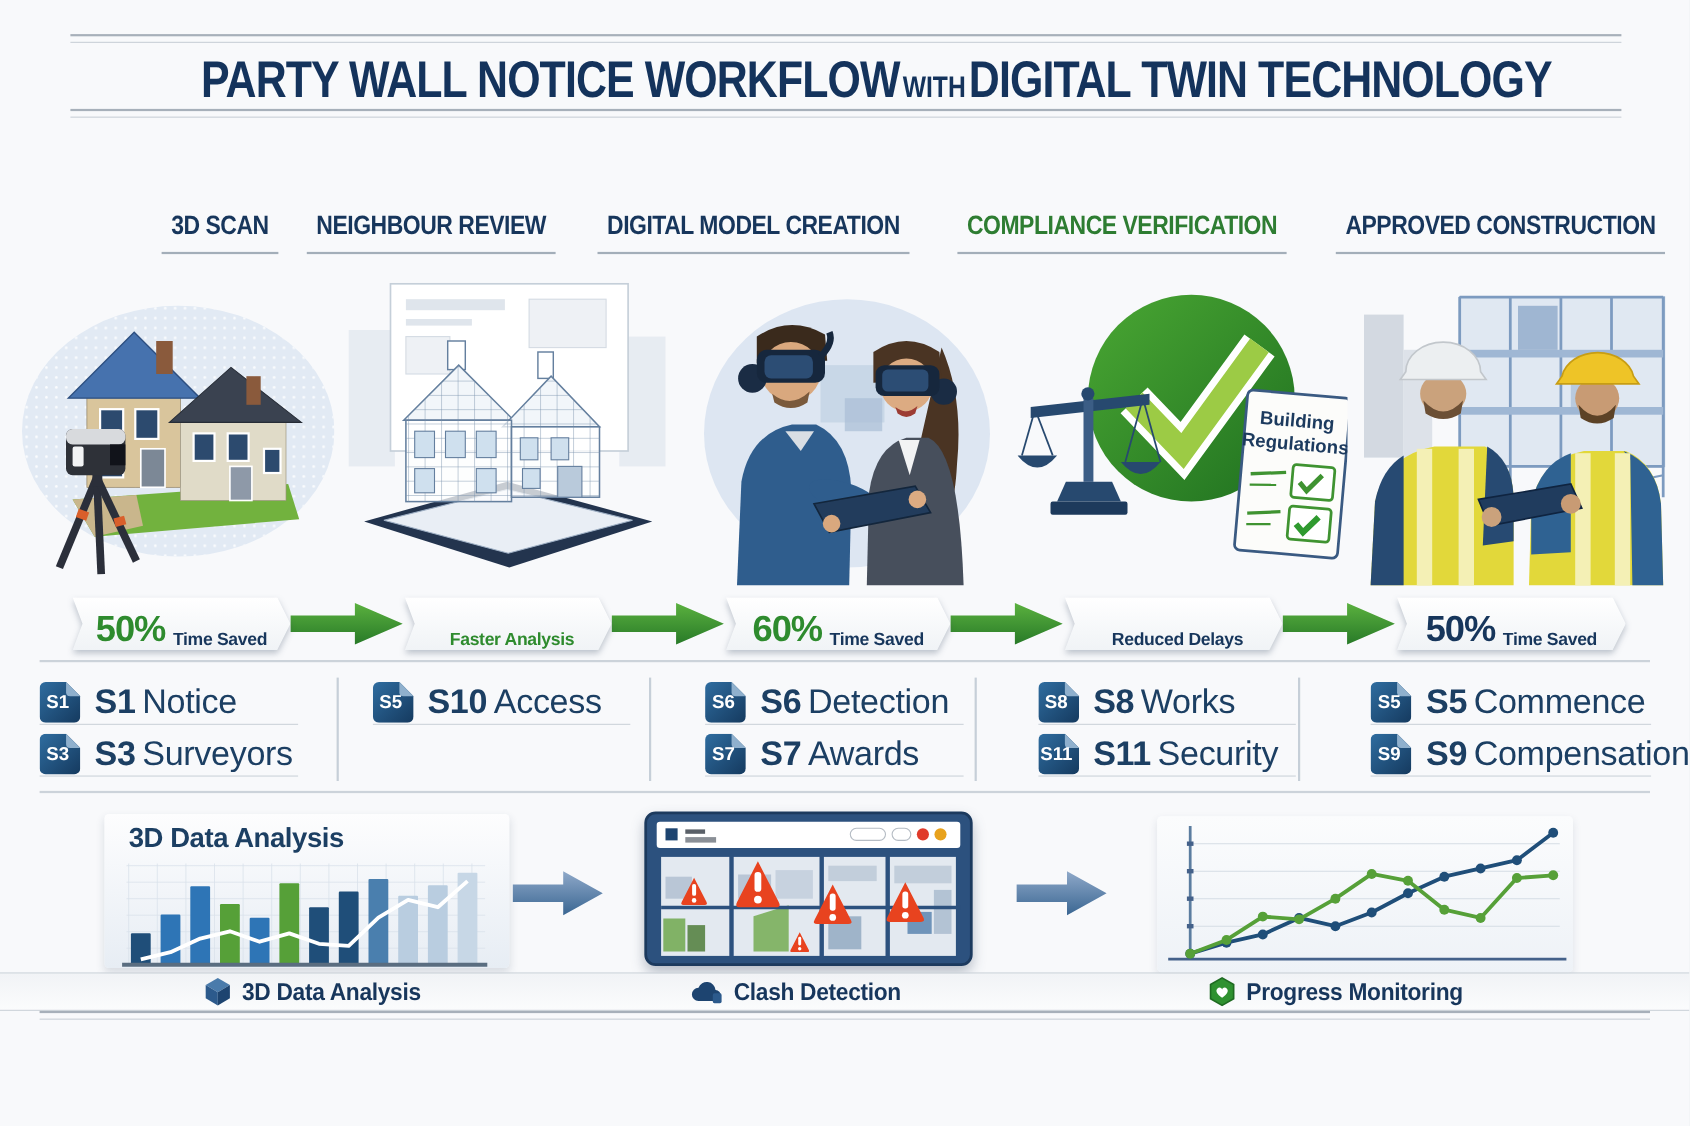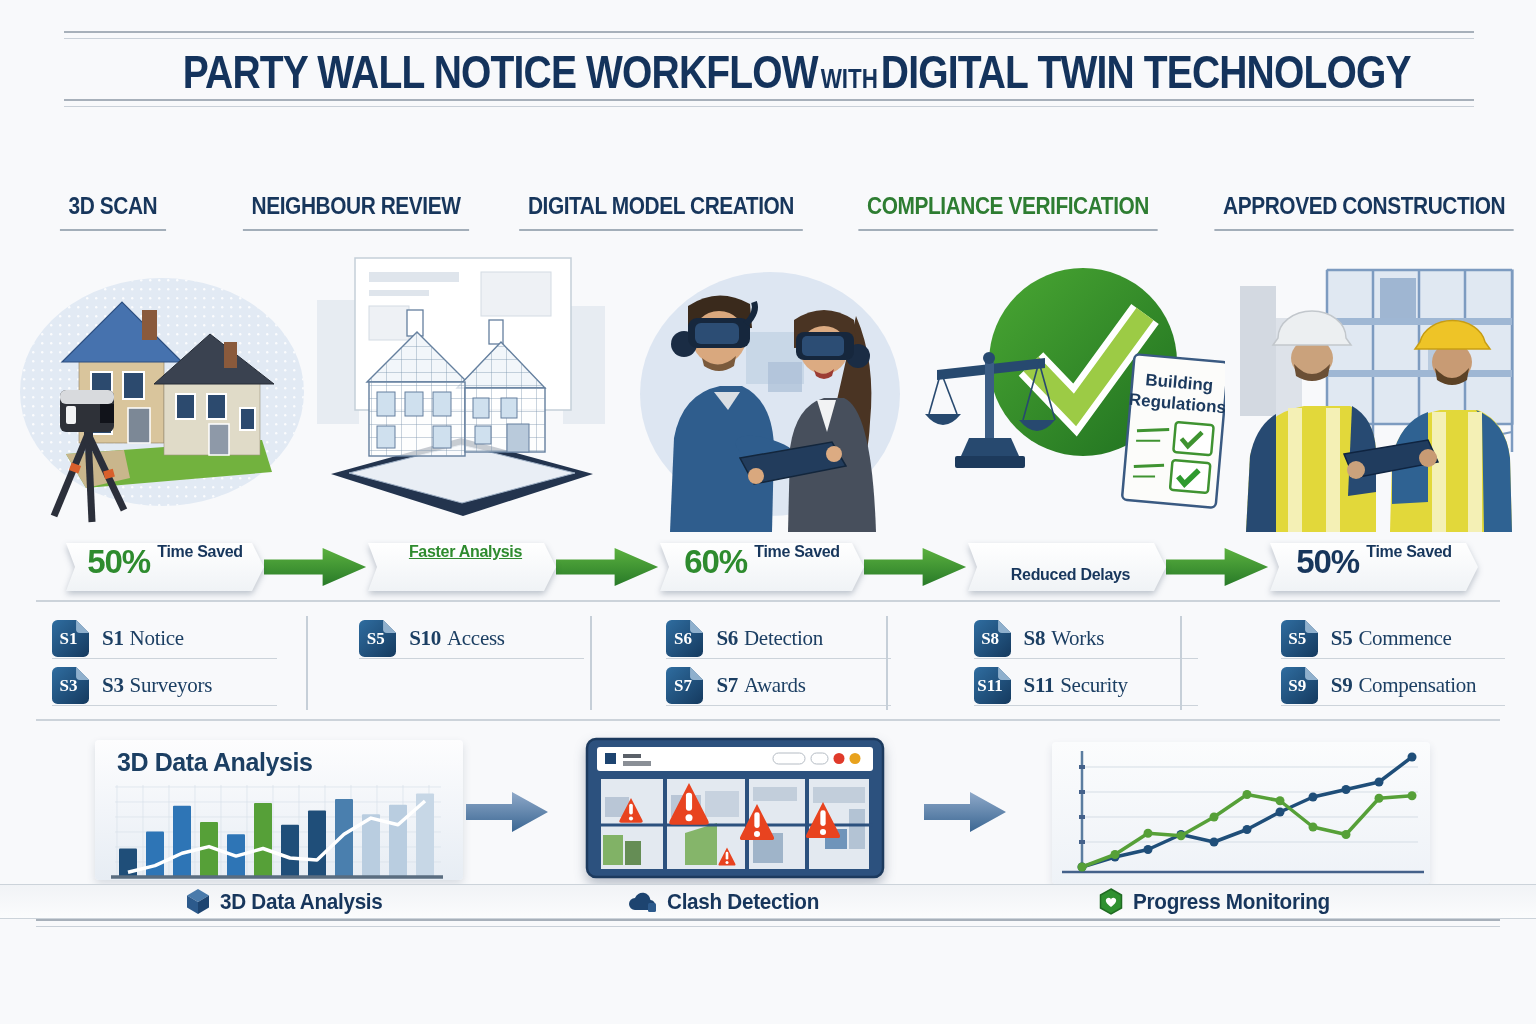--- a/index.html
+++ b/index.html
@@ -6,46 +6,46 @@
   .page{position:relative;width:1536px;height:1024px;background:#f8f9fb;overflow:hidden;
         font-family:"Liberation Sans",sans-serif;color:#17365c;}
   .hr-pair{position:absolute;left:64px;right:62px;height:5px;
            border-top:2px solid #a7b0ba;border-bottom:1px solid #c9d0d8;}
   .title-wrap{position:absolute;top:44px;left:0;right:0;text-align:right;white-space:nowrap;}
   .title-inner{display:inline-block;transform:scaleX(.83);transform-origin:center;
                font-weight:bold;color:#14335c;letter-spacing:-1px;}
   .t-big{font-size:47px;}
   .t-small{font-size:27px;letter-spacing:0;}
   .stage-row{position:absolute;top:192px;left:0;right:0;display:flex;}
-  .stage-col{flex:1;text-align:center;margin-left:12px;}
+  .stage-col{flex:1;text-align:right;}
   .stage-title{display:inline-block;transform:scaleX(.87);transform-origin:center;
                font-size:24px;font-weight:bold;color:#17365c;letter-spacing:-.5px;
                padding:0 10px 9px;border-bottom:2px solid #a3aeb9;white-space:nowrap;}
   .illo-row{position:absolute;top:238px;left:0;right:0;height:302px;display:flex;}
   .illo-col{flex:1;display:flex;justify-content:center;align-items:flex-start;}
   .banner-row{position:absolute;top:541px;left:66px;right:66px;height:52px;
               display:flex;align-items:center;justify-content:space-between;}
   .ribbon-wrap{flex:none;filter:drop-shadow(0 3px 3px rgba(30,50,80,.28));}
   .ribbon{height:48px;background:linear-gradient(#ffffff,#f0f3f6);display:flex;
-          align-items:flex-start;justify-content:center;white-space:nowrap;
+          align-items:flex-end;justify-content:center;white-space:nowrap;
           clip-path:polygon(0 0,calc(100% - 12px) 0,100% 50%,calc(100% - 12px) 100%,0 100%,9px 50%);}
   .rb-big{font-size:33px;font-weight:bold;margin-right:7px;letter-spacing:-1px;}
   .rb-text{font-size:16px;font-weight:bold;letter-spacing:-.3px;}
   .w1{width:198px}.w2{width:188px}.w3{width:204px}.w4{width:198px}.w5{width:208px}
   .arrow-svg{flex:none;}
   .thin-line{position:absolute;left:36px;right:36px;height:2px;background:#ccd3da;}
   .tags-row{position:absolute;top:612px;left:0;right:0;height:106px;display:flex;}
-  .tag-col{flex:1;padding-left:52px;box-sizing:border-box;font-family:Liberation Serif, serif;}
+  .tag-col{flex:1;padding-left:36px;box-sizing:border-box;}
   .tag{display:flex;align-items:center;gap:13px;height:40px;margin-top:6px;
        border-bottom:1px solid #ccd3da;width:88%;}
   .tag-badge{position:relative;width:37px;height:37px;flex:none;}
   .tag-badge svg{position:absolute;inset:0;}
   .tag-badge b{position:absolute;inset:0;display:flex;align-items:center;justify-content:center;
                color:#fff;font-size:17px;padding-right:4px;padding-top:2px;}
-  .tag-label{font-size:21px;color:#1c3f63;white-space:nowrap;letter-spacing:-.3px;}
+  .tag-label{font-size:31px;color:#1c3f63;white-space:nowrap;letter-spacing:-.3px;}
   .tag-label b{margin-right:6px;}
   .v-div{position:absolute;top:616px;height:94px;width:2px;background:#c6cfd8;}
   .panel-left{position:absolute;left:95px;top:740px;width:368px;height:140px;border-radius:4px;
               background:linear-gradient(#fdfdfe,#e7edf4);box-shadow:0 4px 8px rgba(40,60,90,.15);}
   .panel-title{font-size:25px;font-weight:bold;color:#1c3f63;padding:8px 0 2px 22px;letter-spacing:-.4px;}
   .panel-right{position:absolute;left:1052px;top:742px;width:378px;height:142px;border-radius:4px;
                background:linear-gradient(#fbfcfd,#eef2f7);box-shadow:0 4px 8px rgba(40,60,90,.12);
                display:flex;align-items:center;justify-content:center;}
   .browser{position:absolute;left:585px;top:737px;filter:drop-shadow(0 6px 6px rgba(30,50,80,.3));}
   .arr-b1{position:absolute;left:466px;top:786px;}
@@ -288,21 +288,21 @@
       <span class="rb-big" style="color: rgb(46, 139, 46);">50%</span>
       <span class="rb-text" style="color: rgb(23, 54, 92);">Time Saved</span>
     </div>
       </div>
     <svg class="arrow-svg" width="104" height="46" viewBox="0 0 110 46">
         <polygon points="0,15 62,15 62,3 108,23 62,43 62,31 0,31" fill="url(#gArr)"></polygon>
       </svg>
     <div class="ribbon-wrap">
         <div class="ribbon w2">
       <span class="rb-big" style="color: rgb(46, 139, 46);"></span>
-      <span class="rb-text" style="color: rgb(46, 139, 46); text-decoration: underline;">Faster Analysis</span>
+      <span class="rb-text" style="color: rgb(46, 139, 46);">Faster Analysis</span>
     </div>
       </div>
     <svg class="arrow-svg" width="104" height="46" viewBox="0 0 110 46">
         <polygon points="0,15 62,15 62,3 108,23 62,43 62,31 0,31" fill="url(#gArr)"></polygon>
       </svg>
     <div class="ribbon-wrap">
         <div class="ribbon w3">
       <span class="rb-big" style="color: rgb(46, 139, 46);">60%</span>
       <span class="rb-text" style="color: rgb(23, 54, 92);">Time Saved</span>
     </div>

